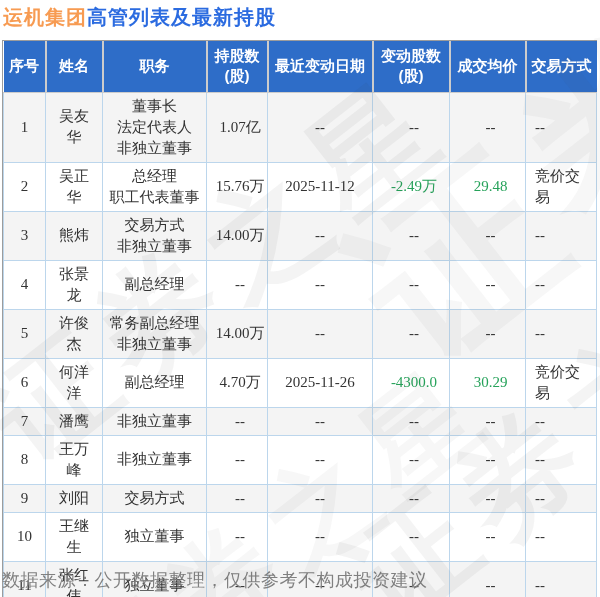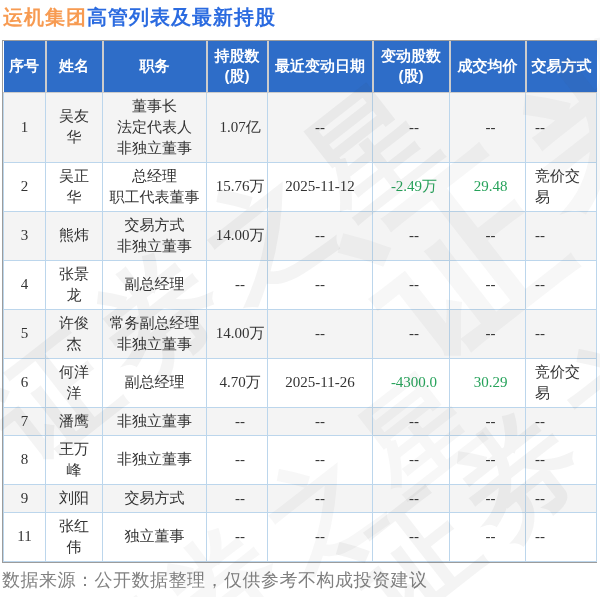--- a/index.html
+++ b/index.html
@@ -185,20 +185,30 @@
     <td class="c-center">9</td>
     <td class="c-center">刘阳</td>
     <td class="c-center">交易方式</td>
     <td class="c-right">--</td>
     <td class="c-center">--</td>
     <td class="c-right">--</td>
     <td class="c-right">--</td>
     <td class="c-left">--</td>
   </tr>
         <tr>
+    <td class="c-center">10</td>
+    <td class="c-center">王继生</td>
+    <td class="c-center">独立董事</td>
+    <td class="c-right">--</td>
+    <td class="c-center">--</td>
+    <td class="c-right">--</td>
+    <td class="c-right">--</td>
+    <td class="c-left">--</td>
+  </tr>
+        <tr>
     <td class="c-center">11</td>
     <td class="c-center">张红伟</td>
     <td class="c-center">独立董事</td>
     <td class="c-right">--</td>
     <td class="c-center">--</td>
     <td class="c-right">--</td>
     <td class="c-right">--</td>
     <td class="c-left">--</td>
   </tr>
       </tbody>

